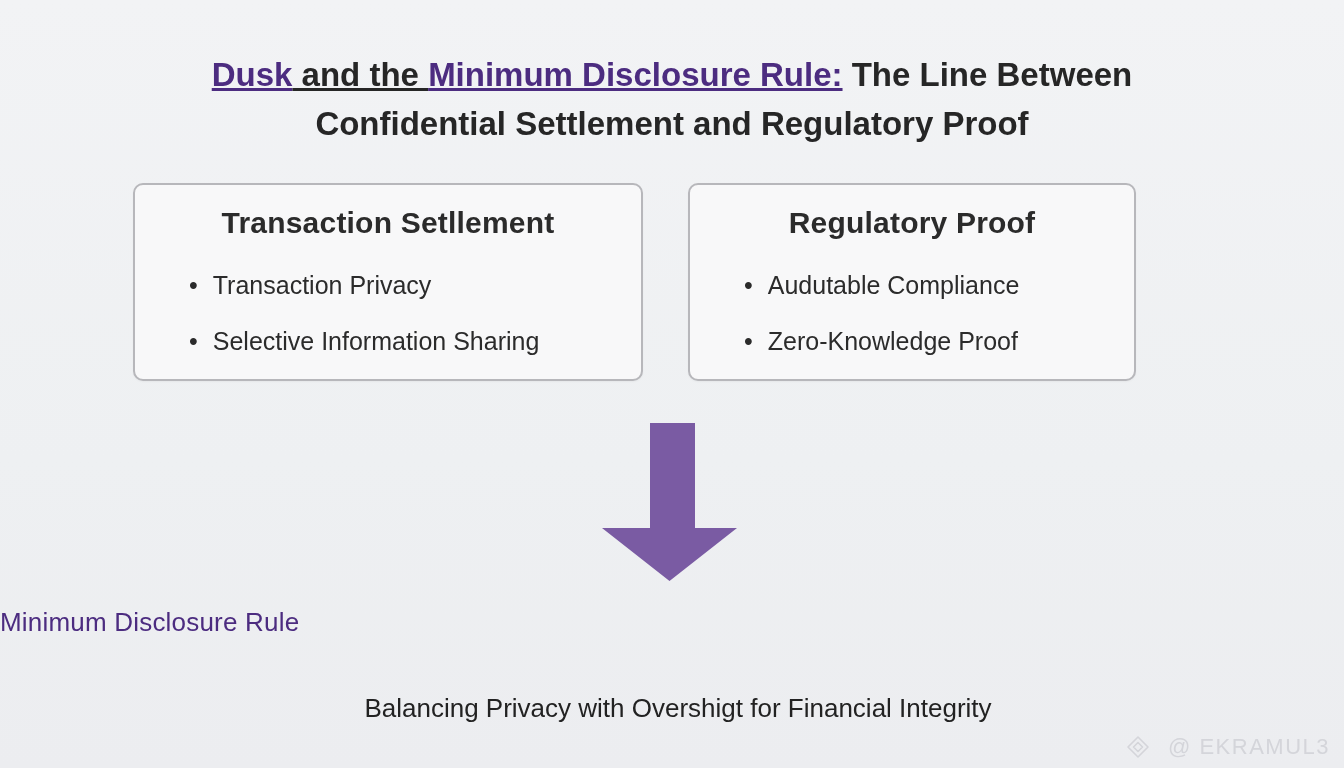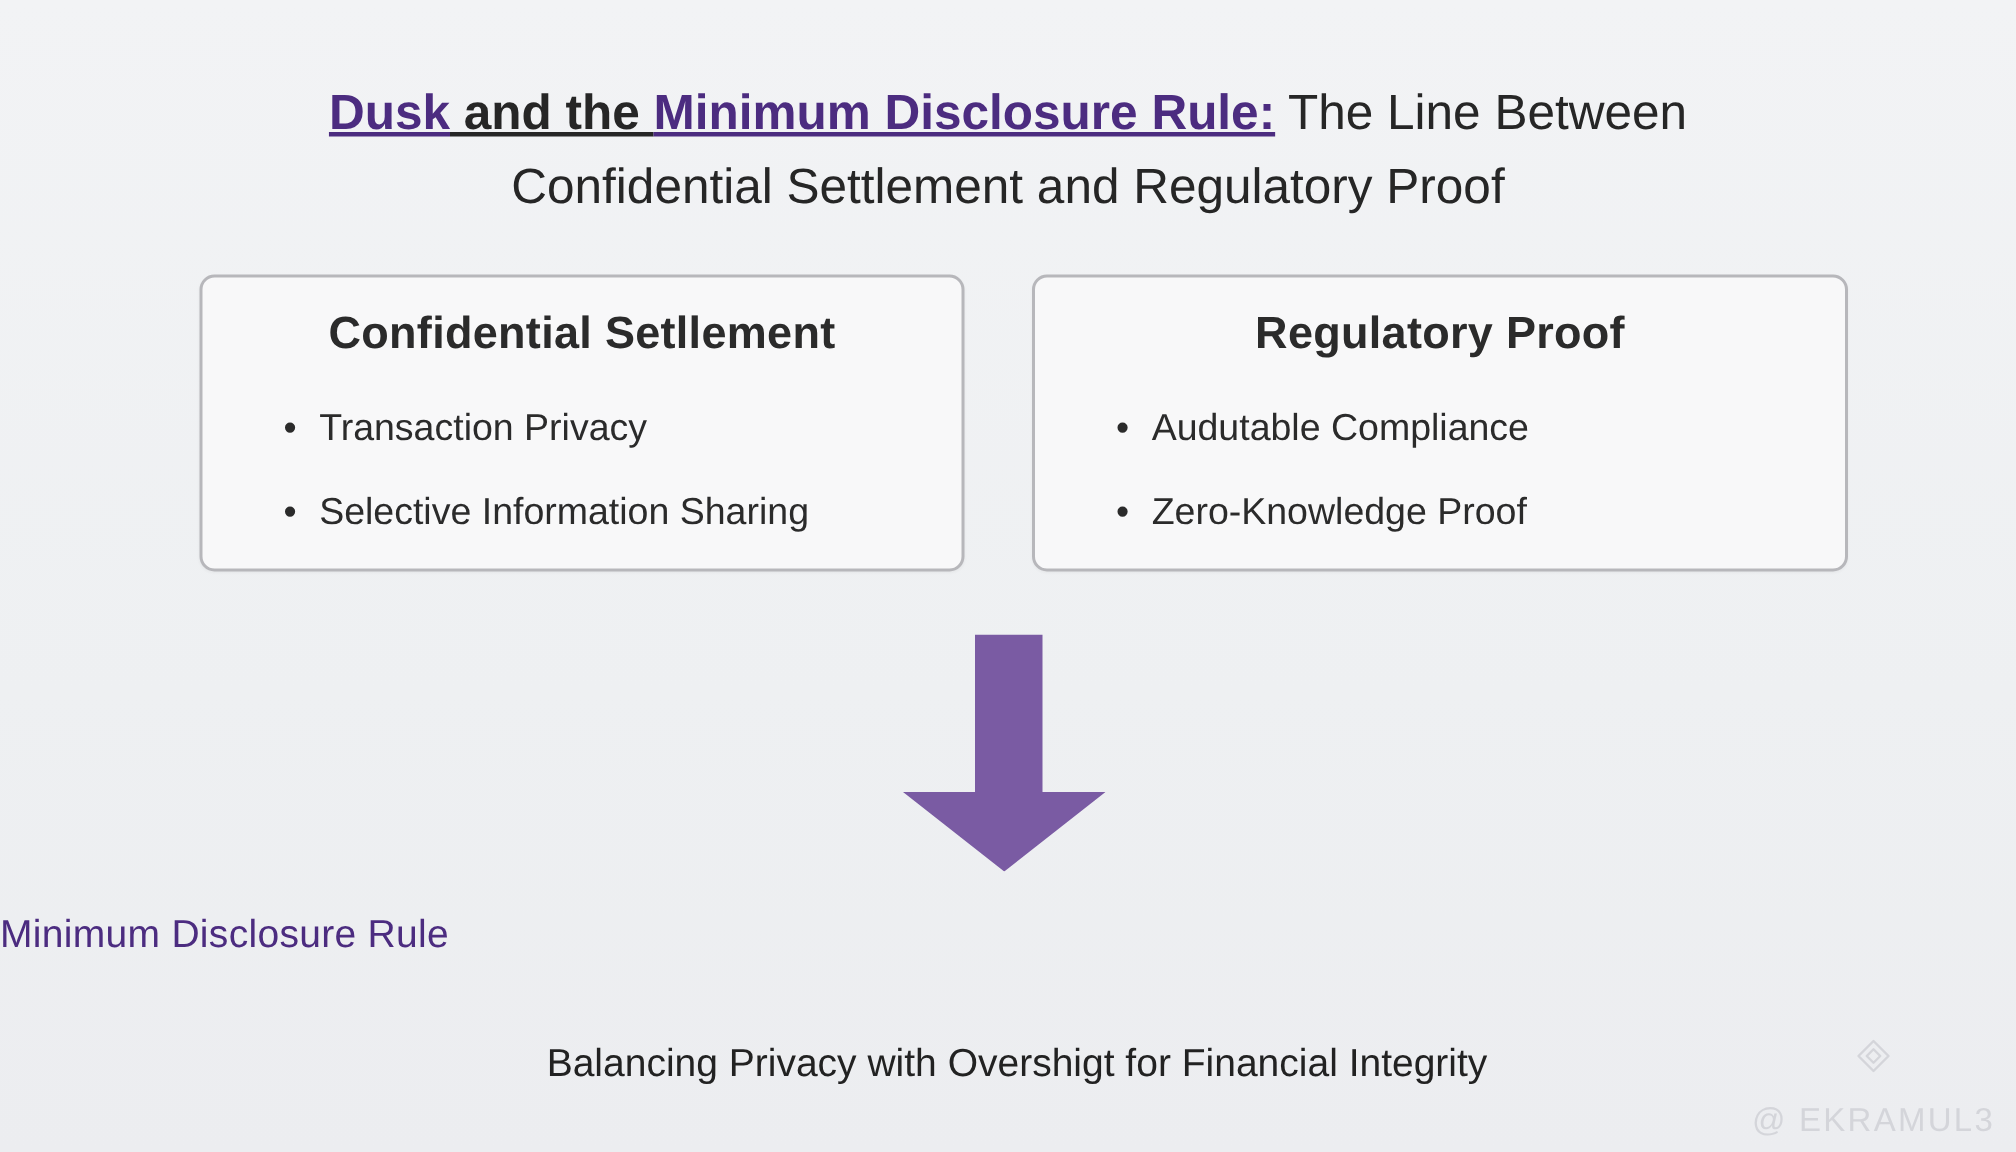--- a/index.html
+++ b/index.html
@@ -19,37 +19,37 @@
   .title {
     position: absolute;
     top: 28px; left: 0; right: 0;
     text-align: center;
     line-height: 49px;
     font-size: 33px;
     color: #262626;
   }
   .title .line { display: block; }
   .bold   { font-weight: 700; text-decoration: underline; }
-  .reg    { font-weight: 400; }
+  .reg    { font-weight: 700; }
   .purple { color: #4c2c80; }
   .dark   { color: #262626; }
 
   
   .box {
     position: absolute;
     top: 183px;
     height: 198px;
     background: #f8f8f9;
     border: 2px solid #b7b7bb;
     border-radius: 10px;
     box-sizing: border-box;
     box-shadow: 0 1px 2px rgba(0,0,0,0.04);
   }
   .box-left  { left: 133px; width: 510px; }
-  .box-right { left: 688px; width: 544px; }
+  .box-right { left: 688px; width: 448px; }
   .box h2 {
     margin: 0;
     padding-top: 21px;
     text-align: center;
     font-size: 30px;
     font-weight: 700;
     color: #2b2b2b;
     letter-spacing: 0.2px;
   }
   .box ul {
@@ -105,36 +105,35 @@
     position: absolute;
     right: 14px; bottom: 8px;
     display: flex;
     align-items: center;
     gap: 18px;
     color: #d4d5da;
     font-size: 22px;
     font-weight: 500;
     letter-spacing: 1.5px;
     user-select: none;
-    flex-direction: column;
   }
   .watermark svg { display: block; }
 </style>
 </head>
 <body>
 
 <div class="page">
 
   <h1 class="title">
     <span class="line"><span class="purple bold">Dusk</span><span class="dark bold"> and the </span><span class="purple bold">Minimum Disclosure Rule:</span><span class="dark reg"> The Line Between</span></span>
     <span class="line"><span class="dark reg">Confidential Settlement and Regulatory Proof</span></span>
   </h1>
 
   <section class="box box-left">
-    <h2>Confidential Setllement</h2>
+    <h2>Transaction Setllement</h2>
     <ul>
       <li>
         <span class="bullet-dot">•</span>
         <span>Transaction Privacy</span>
       </li>
       <li>
         <span class="bullet-dot">•</span>
         <span>Selective Information Sharing</span>
       </li>
     </ul>

